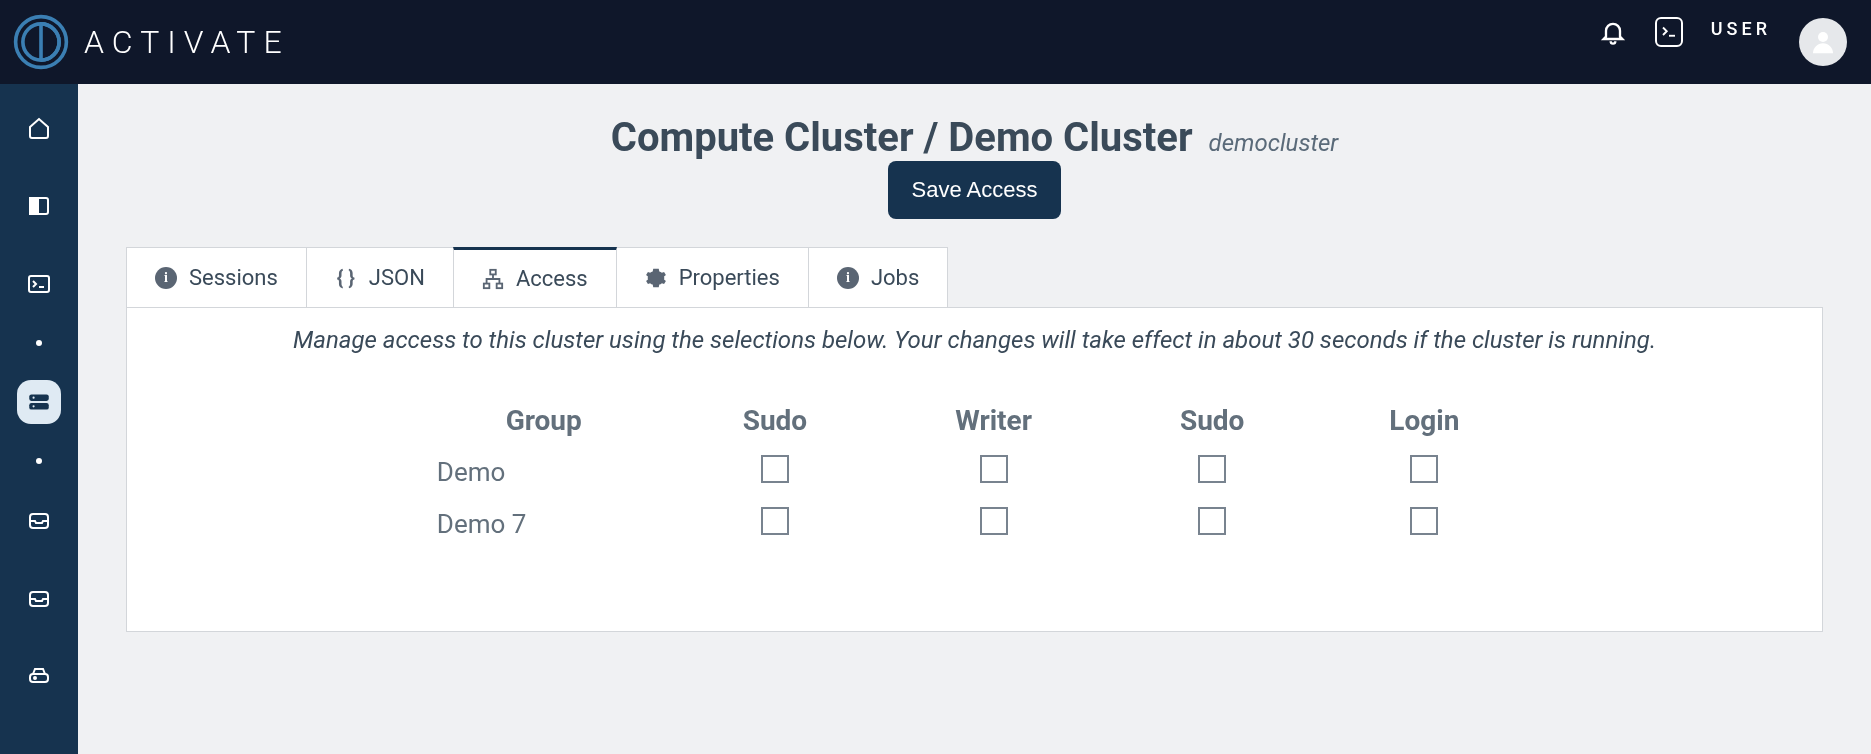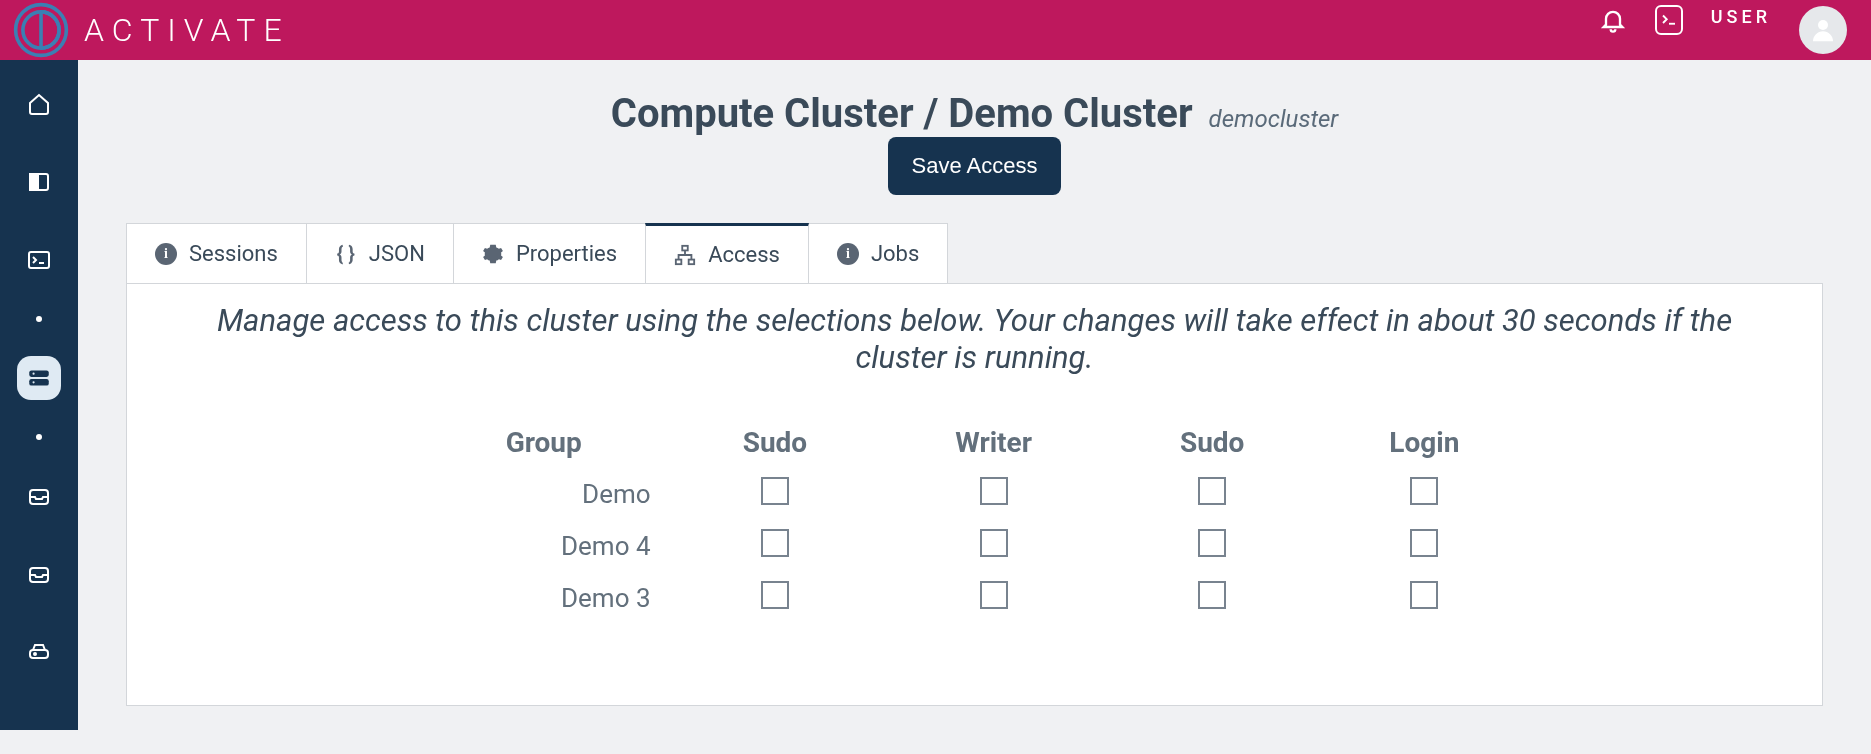--- a/index.html
+++ b/index.html
@@ -4,22 +4,22 @@
 <style>
   * { box-sizing: border-box; margin: 0; padding: 0; }
   body {
     font-family: -apple-system, BlinkMacSystemFont, "Segoe UI", Roboto, "Helvetica Neue", Arial, sans-serif;
     background: #f0f1f3;
     width: 1871px;
     height: 754px;
     overflow: hidden;
   }
   .topbar {
-    height: 60px;
-    background: #be185d;
+    height: 84px;
+    background: #0f172a;
     display: flex;
     align-items: center;
     padding: 0 24px 0 12px;
   }
   .logo-wrap { display:flex; align-items:center; gap:14px; }
   .logo-mark {
     width: 58px; height:58px; display:flex; align-items:center; justify-content:center;
   }
   .brand-text {
     color:#fff; font-weight:300; font-size:32px; letter-spacing:8px;
@@ -61,31 +61,31 @@
     background:#fff; border:1px solid #d3d6da; border-bottom:none; padding:16px 28px; display:flex; align-items:center; gap:12px;
     color:#3a4a59; font-size:22px; cursor:pointer; margin-right:-1px;
   }
   .tab.active { border-top:3px solid #16334f; position:relative; z-index:2; }
   .tab .ticon { width:22px; height:22px; display:flex; align-items:center; justify-content:center; }
   .info-circle { width:22px; height:22px; border-radius:50%; background:#5a6573; color:#fff; display:flex; align-items:center; justify-content:center; font-weight:700; font-size:14px; font-family:Georgia, serif; }
   .panel {
     border:1px solid #d3d6da; border-top:none; background:#fff; padding:18px 48px 80px 48px;
   }
   .help-text {
-    text-align:center; font-style:italic; color:#3a4a59; font-size:31px; margin-bottom:40px;
+    text-align:center; font-style:italic; color:#3a4a59; font-size:24px; margin-bottom:40px;
   }
   .access-table { width:70%; margin:0 auto; }
   .access-table th {
     color:#63707c; font-size:28px; font-weight:700; padding:8px 20px; text-align:center;
   }
   .access-table th.group-col { text-align:center; }
   .access-table td {
     color:#63707c; font-size:26px; padding:8px 20px; text-align:center;
   }
-  .access-table td.group-col { text-align:right; }
+  .access-table td.group-col { text-align:left; }
   .checkbox {
     width:28px; height:28px; border:2px solid #78838f; display:inline-block; cursor:pointer; background:#fff;
   }
 </style>
 </head>
 <body>
 
 <div class="topbar">
   <div class="logo-wrap">
     <div class="logo-mark">
@@ -187,38 +187,38 @@
       <div class="tab">
         <span class="ticon">
             <span class="info-circle">i</span>
           </span>
         <span>Sessions</span>
       </div>
       <div class="tab">
         <span class="ticon" style="font-weight:700;color:#5a6573;font-size:20px;">{ }</span>
         <span>JSON</span>
       </div>
-      <div class="tab">
-        <span class="ticon">
-          <svg viewBox="0 0 24 24" width="22" height="22" fill="#5a6573">
-              <path d="M12 8a4 4 0 100 8 4 4 0 000-8zm9 4a7 7 0 00-.2-1.6l2-1.6-2-3.4-2.4 1a7 7 0 00-2.8-1.6L15 2h-6l-.6 2.8a7 7 0 00-2.8 1.6l-2.4-1-2 3.4 2 1.6A7 7 0 003 12c0 .5 0 1 .2 1.6l-2 1.6 2 3.4 2.4-1a7 7 0 002.8 1.6L9 22h6l.6-2.8a7 7 0 002.8-1.6l2.4 1 2-3.4-2-1.6c.1-.5.2-1 .2-1.6z"></path>
-            </svg>
-        </span>
-        <span>Properties</span>
-      </div>
       <div class="tab active">
         <span class="ticon">
           <svg viewBox="0 0 24 24" width="22" height="22" fill="none" stroke="#5a6573" stroke-width="2">
               <rect x="9" y="2" width="6" height="5"></rect>
               <rect x="2" y="17" width="6" height="5"></rect>
               <rect x="16" y="17" width="6" height="5"></rect>
               <path d="M12 7v5M12 12H5v5M12 12h7v5"></path>
             </svg>
         </span>
         <span>Access</span>
+      </div>
+      <div class="tab">
+        <span class="ticon">
+          <svg viewBox="0 0 24 24" width="22" height="22" fill="#5a6573">
+              <path d="M12 8a4 4 0 100 8 4 4 0 000-8zm9 4a7 7 0 00-.2-1.6l2-1.6-2-3.4-2.4 1a7 7 0 00-2.8-1.6L15 2h-6l-.6 2.8a7 7 0 00-2.8 1.6l-2.4-1-2 3.4 2 1.6A7 7 0 003 12c0 .5 0 1 .2 1.6l-2 1.6 2 3.4 2.4-1a7 7 0 002.8 1.6L9 22h6l.6-2.8a7 7 0 002.8-1.6l2.4 1 2-3.4-2-1.6c.1-.5.2-1 .2-1.6z"></path>
+            </svg>
+        </span>
+        <span>Properties</span>
       </div>
       <div class="tab">
         <span class="ticon">
             <span class="info-circle">i</span>
           </span>
         <span>Jobs</span>
       </div>
     </div>
 
     <div class="panel">
@@ -235,28 +235,21 @@
         </thead>
         <tbody id="access-rows">
             <tr>
               <td class="group-col">Demo</td>
               <td><span class="checkbox"></span></td>
               <td><span class="checkbox"></span></td>
               <td><span class="checkbox"></span></td>
               <td><span class="checkbox"></span></td>
             </tr>
             <tr>
-              <td class="group-col">Demo 4</td>
-              <td><span class="checkbox"></span></td>
-              <td><span class="checkbox"></span></td>
-              <td><span class="checkbox"></span></td>
-              <td><span class="checkbox"></span></td>
-            </tr>
-            <tr>
-              <td class="group-col">Demo 3</td>
+              <td class="group-col">Demo 7</td>
               <td><span class="checkbox"></span></td>
               <td><span class="checkbox"></span></td>
               <td><span class="checkbox"></span></td>
               <td><span class="checkbox"></span></td>
             </tr>
           </tbody>
       </table>
     </div>
   </div>
 </div>

